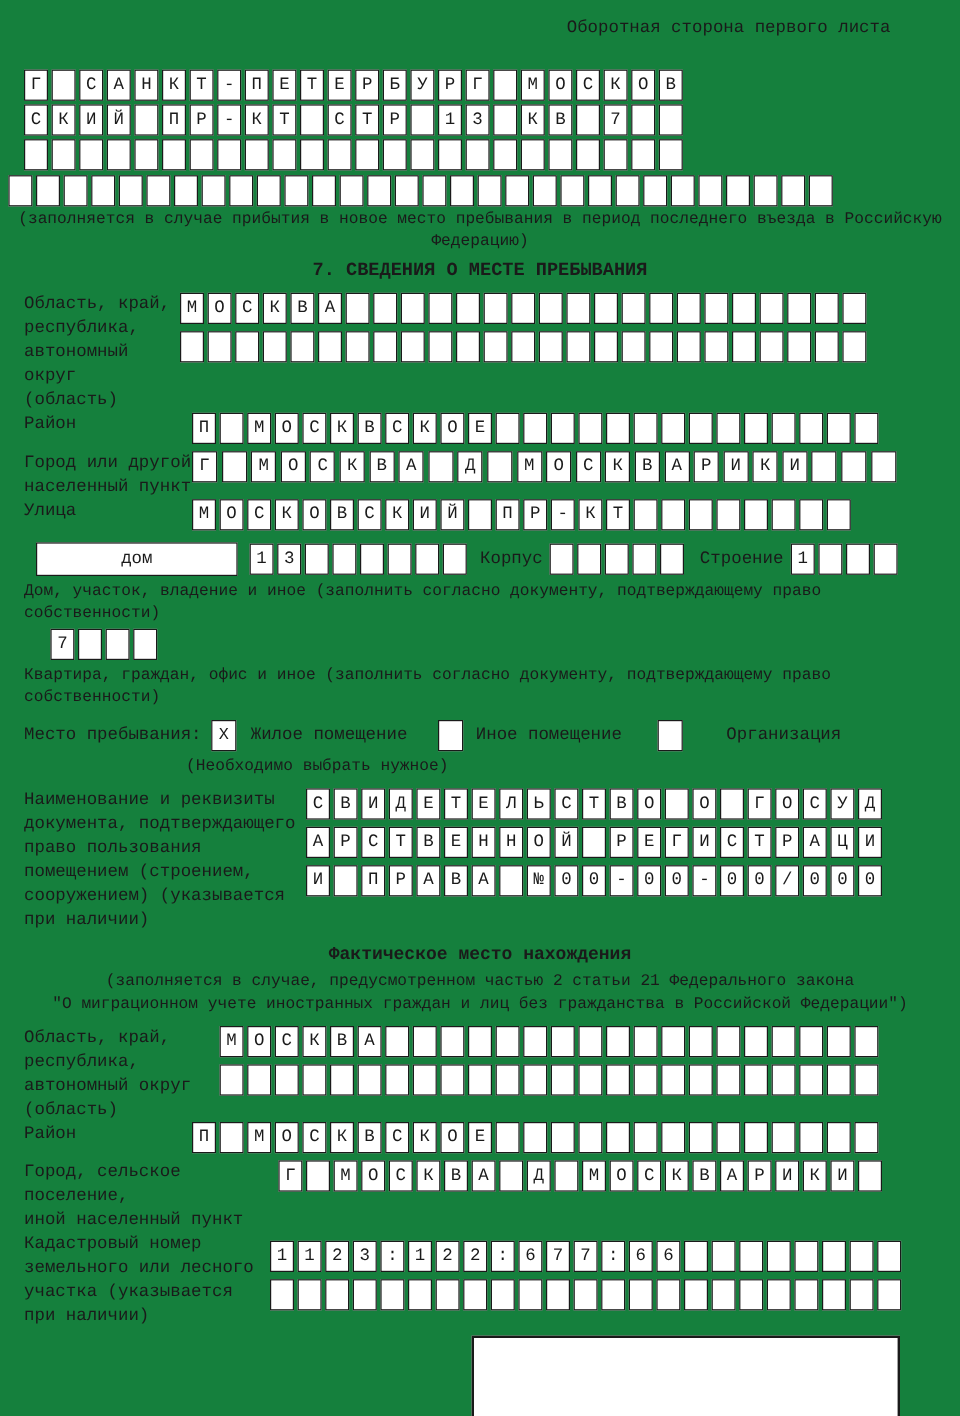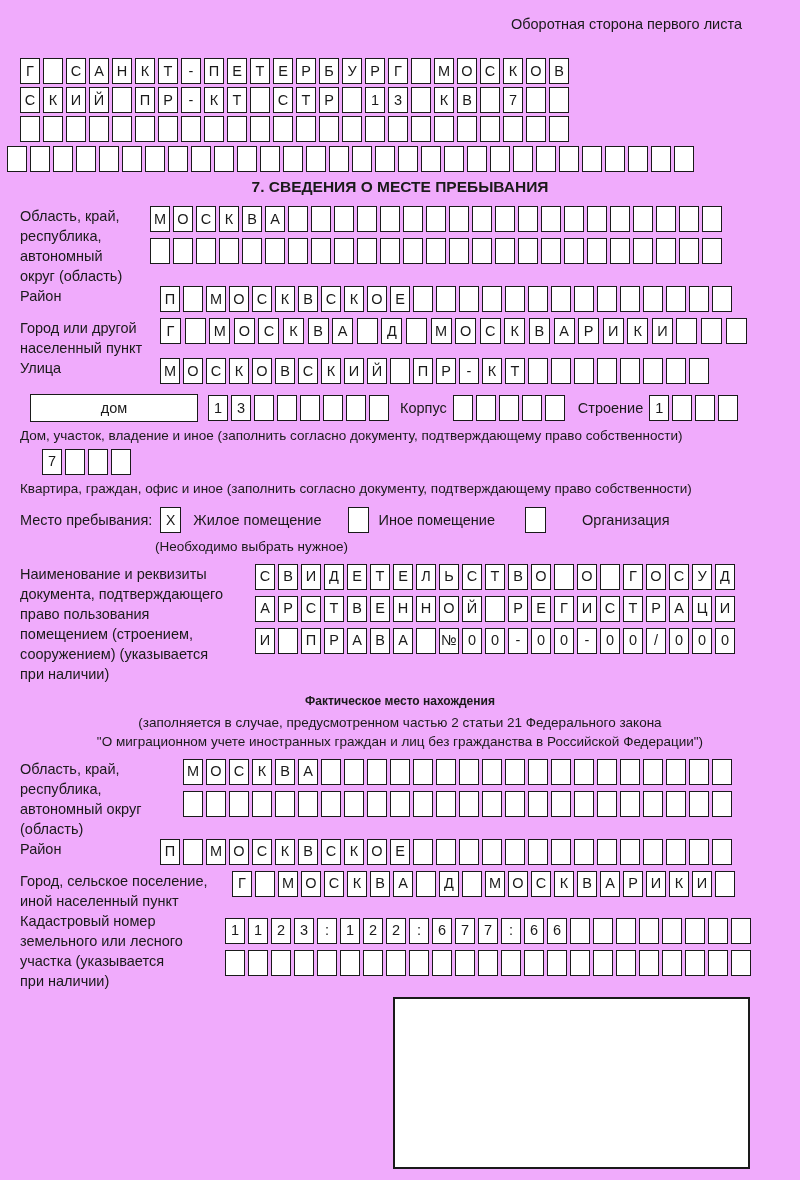--- a/index.html
+++ b/index.html
@@ -1,21 +1,21 @@
 <!DOCTYPE html>
 <html lang="ru"><head>
 <meta charset="utf-8">
 <style>
   html,body{margin:0;padding:0;background:#fff;}
   .page{
     position:relative;
     width:800px;height:1180px;
     margin:0 auto;
-    background:#f0abfc;color:#1a1a1a;
-    font-family:Liberation Sans, sans-serif;
+    background:#15803d;color:#1a1a1a;
+    font-family:Liberation Mono, monospace;
     overflow:hidden;box-sizing:border-box;
   }
   .header-note{ text-align:right; padding:16px 58px 0 0; font-size:14.5px; }
 
   
   .boxrow{display:flex;margin-bottom:6px;}
   .cb{
     flex:0 0 auto; box-sizing:content-box;
     width:18px;height:24px;
     border:1.6px solid #1a1a1a; margin-right:3px;
@@ -60,21 +60,21 @@
     display:inline-flex;align-items:center;justify-content:center;
     font-size:14px;flex:0 0 auto;background:#fff;
   }
   .chk-1{margin-left:8px;} .opt-1{margin-left:12px;}
   .chk-2{margin-left:26px;} .opt-2{margin-left:10px;}
   .chk-3{margin-left:30px;} .opt-3{margin-left:36px;}
   .choose-note{margin:5px 0 8px 155px;}
 
   .doc-block{margin-top:6px;}
 
-  .actual-heading{margin-top:10px;margin-bottom:6px;font-size:12px;}
+  .actual-heading{margin-top:10px;margin-bottom:6px;font-size:15px;}
   .actual-note{margin:0 0 2px 0;}
   .actual-region{margin-top:8px;}
   .cad-rows{margin-top:7px;}
 
   .mark-box{
     box-sizing:border-box;margin:6px 0 0 393px;
     width:357px;height:172px;border:2px solid #1a1a1a;background:#fff;
   }
 </style>
 </head>
@@ -192,20 +192,21 @@
         <span class="cb"></span>
         <span class="cb"></span>
         <span class="cb"></span>
         <span class="cb"></span>
         <span class="cb"></span>
         <span class="cb"></span>
         <span class="cb"></span>
         <span class="cb"></span>
         <span class="cb"></span>
       </div>
+    <div class="note center prev-note">(заполняется в случае прибытия в новое место пребывания в период последнего въезда в Российскую Федерацию)</div>
   </section>
 
   <div class="sec-heading">7. СВЕДЕНИЯ О МЕСТЕ ПРЕБЫВАНИЯ</div>
 
   <section class="frow region1">
     <div class="flabel w130">Область, край,
 республика,
 автономный
 округ (область)</div>
     <div>

